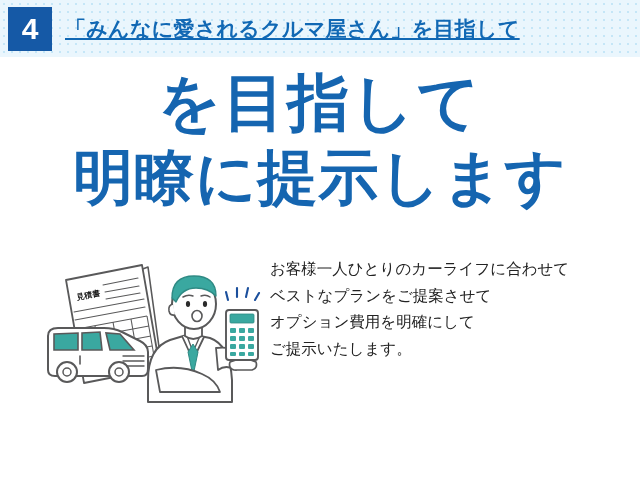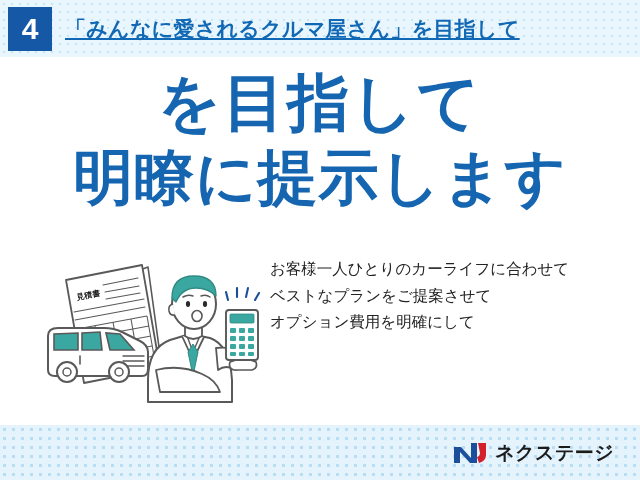--- a/index.html
+++ b/index.html
@@ -152,20 +152,21 @@
 
   <div id="headline">
     <span id="headline-line1">を目指して</span>
     <span id="headline-line2">明瞭に提示します</span>
   </div>
 
   <div id="bodycopy">
     <span class="copy-line">お客様一人ひとりのカーライフに合わせて</span>
     <span class="copy-line">ベストなプランをご提案させて</span>
     <span class="copy-line">オプション費用を明確にして</span>
+    <span class="copy-line">ご提示いたします。</span>
   </div>
 
   <div id="illustration">
     <svg viewBox="0 0 248 172" width="248" height="172">
 
       <g>
 
         <path d="M118 15 L132 117 L126 119 L110 18 Z" fill="#ffffff" stroke="#59595a" stroke-width="1.6" stroke-linejoin="round"></path>
 
         <path d="M36 28 L112 13 L130 116 L54 131 Z" fill="#ffffff" stroke="#59595a" stroke-width="1.8" stroke-linejoin="round"></path>
@@ -276,23 +277,14 @@
       <g stroke="#1b4f9c" stroke-width="2.1" stroke-linecap="round">
         <line x1="198" y1="48" x2="196" y2="40"></line>
         <line x1="207" y1="45" x2="207" y2="36"></line>
         <line x1="216" y1="45" x2="218" y2="36"></line>
         <line x1="225" y1="48" x2="229" y2="41"></line>
       </g>
 
     </svg>
   </div>
 
-  <div id="footer">
-    <div id="footer-logo">
-      <svg id="footer-logo-mark" viewBox="0 0 34 22">
-        <path d="M1 21 L1 5 L8 5 L18 16 L18 1 L24 1 L24 21 L17 21 L7 10 L7 21 Z" fill="#1b4f9c"></path>
-        <path d="M25 1 L33 1 L33 13 Q33 19 26 21 L24 15 Q27 14 27 11 Z" fill="#d3202a"></path>
-      </svg>
-      <div id="footer-logo-text">ネクステージ</div>
-    </div>
-  </div>
 
 </div>
 
 </body></html>

